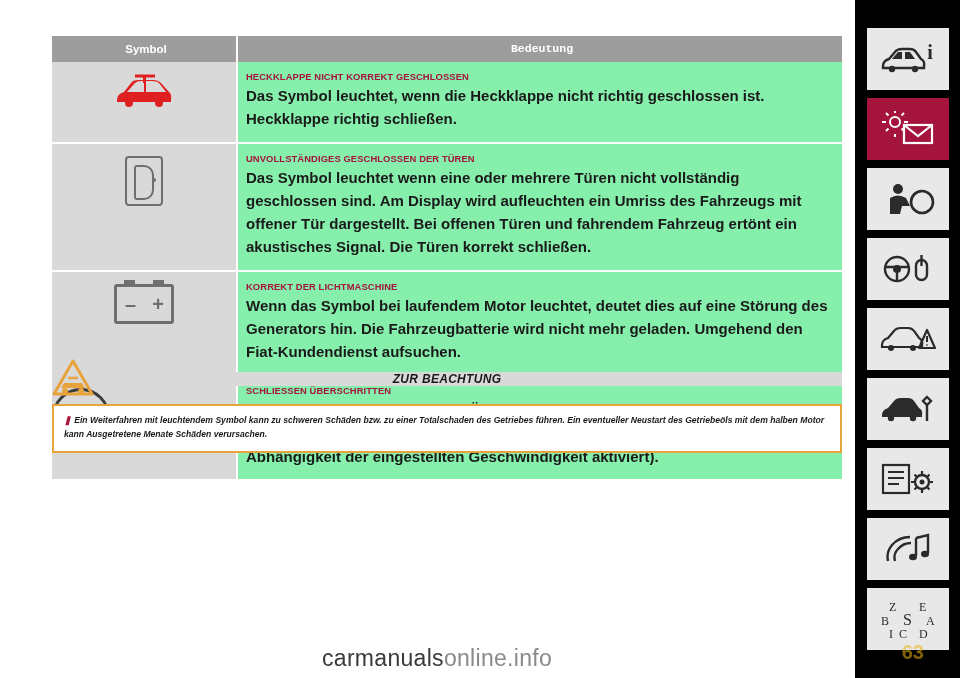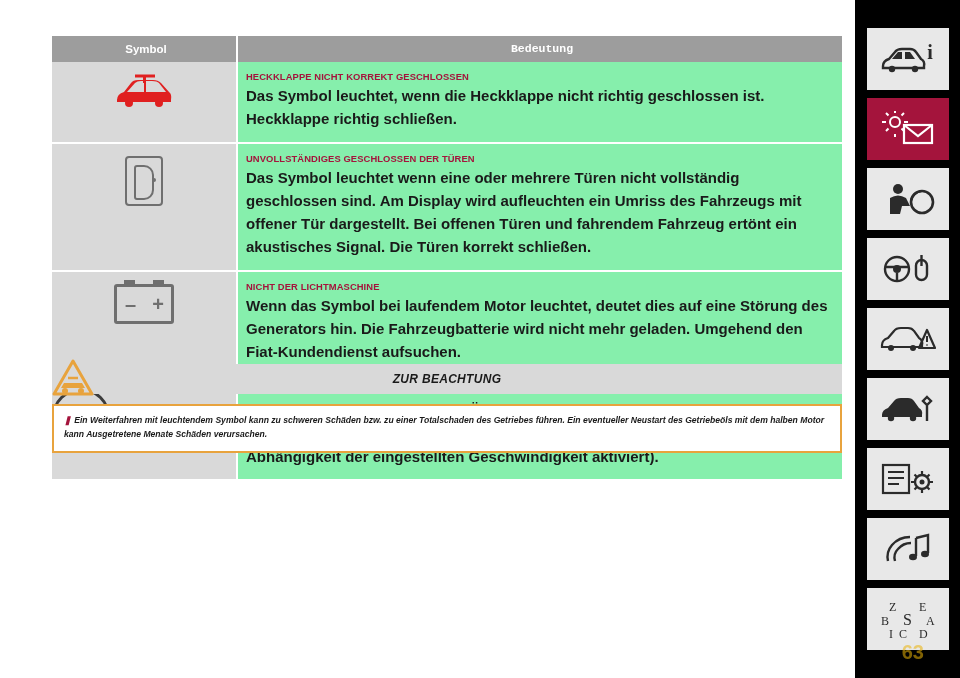--- a/index.html
+++ b/index.html
@@ -145,23 +145,23 @@
     display: flex;
     align-items: center;
     justify-content: center;
     letter-spacing: 0.5px;
   }
 
   
   .note-header {
     position: absolute;
     left: 52px;
-    top: 364px;
+    top: 372px;
     width: 790px;
-    height: 30px;
+    height: 14px;
     background: #d9d9d9;
     display: flex;
     align-items: center;
     justify-content: center;
   }
   .note-header .title {
     font-size: 12px;
     font-weight: bold;
     font-style: italic;
     color: #1a1a1a;
@@ -298,21 +298,21 @@
       <tr>
         <td class="cell-symbol">
           <span class="sym sym-batt">
             <span class="term l"></span>
             <span class="term r"></span>
             <span class="sign minus">–</span>
             <span class="sign plus">+</span>
           </span>
         </td>
         <td class="cell-text">
-          <div class="row-title">NICHT DER LICHTMASCHINE</div>
+          <div class="row-title">KORREKT DER LICHTMASCHINE</div>
           <div class="row-body">Wenn das Symbol bei laufendem Motor leuchtet, deutet dies auf eine Störung des Generators hin. Die Fahrzeugbatterie wird nicht mehr geladen. Umgehend den Fiat-Kundendienst aufsuchen.</div>
         </td>
       </tr>
 
       <tr>
         <td class="cell-symbol">
           <span class="sym sym-speed">150</span>
         </td>
         <td class="cell-text">
           <div class="row-title">SCHLIESSEN ÜBERSCHRITTEN</div>
@@ -334,20 +334,23 @@
       <path d="M16 20 L26 20" stroke="#e8a33d" stroke-width="2.5"></path>
     </svg>
   </span>
 
   <div class="note-body">
     <div class="note-line">
       <span class="bullet">❚</span><span>Ein Weiterfahren mit leuchtendem Symbol kann zu schweren Schäden bzw. zu einer Totalschaden des Getriebes führen. Ein eventueller Neustart des Getriebeöls mit dem halben Motor kann Ausgetretene Menate Schäden verursachen.</span>
     </div>
   </div>
 
+  <div class="watermark">
+    <span>carmanuals</span><span class="dim">online.info</span>
+  </div>
 </div>
 
 <div class="sidebar">
 
   <div class="side-tab" style="top:28px;">
     <span>
       <svg width="56" height="32" viewBox="0 0 56 32">
         <path d="M3 23 Q3 18 9 16 L15 9 Q17 6 22 6 L30 6 Q34 6 36 9 L41 16 Q45 18 44 23 L44 25 L3 25 Z" fill="none" stroke="#2b2b2b" stroke-width="2.4"></path>
         <path d="M12 16 L18 9 L22 9 L22 16 Z" fill="#2b2b2b"></path>
         <path d="M25 9 L30 9 L35 16 L25 16 Z" fill="#2b2b2b"></path>

